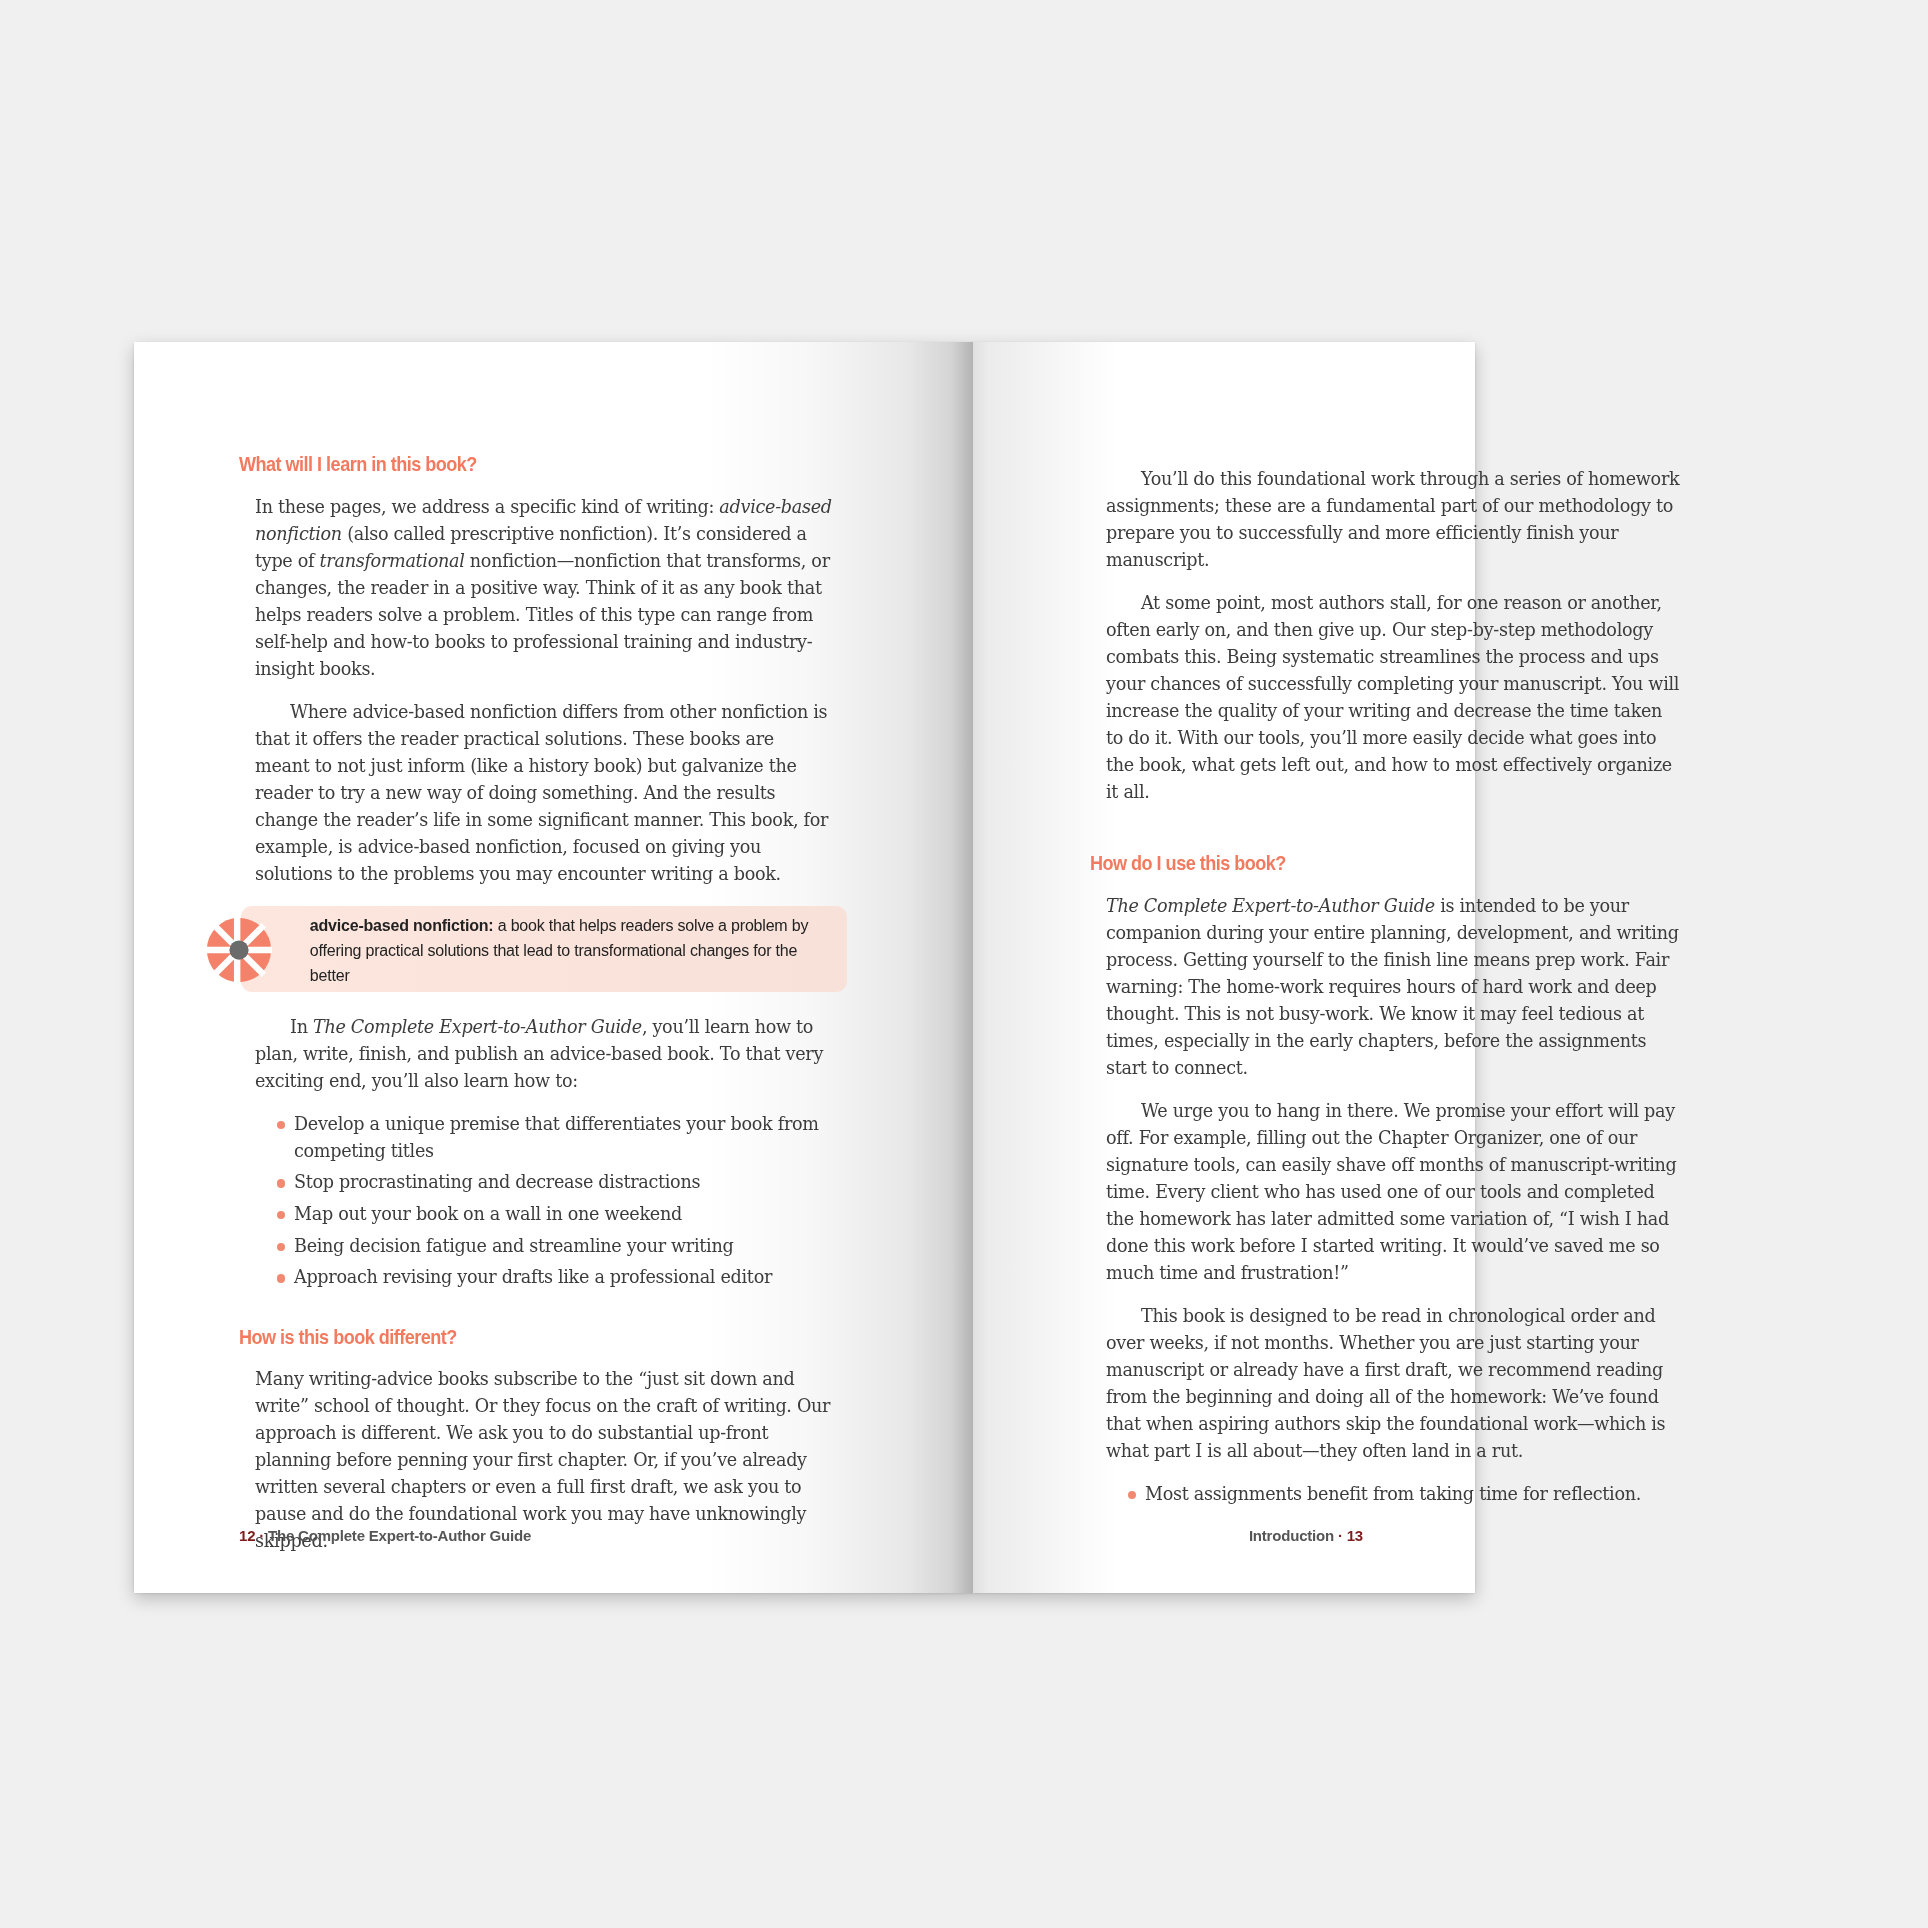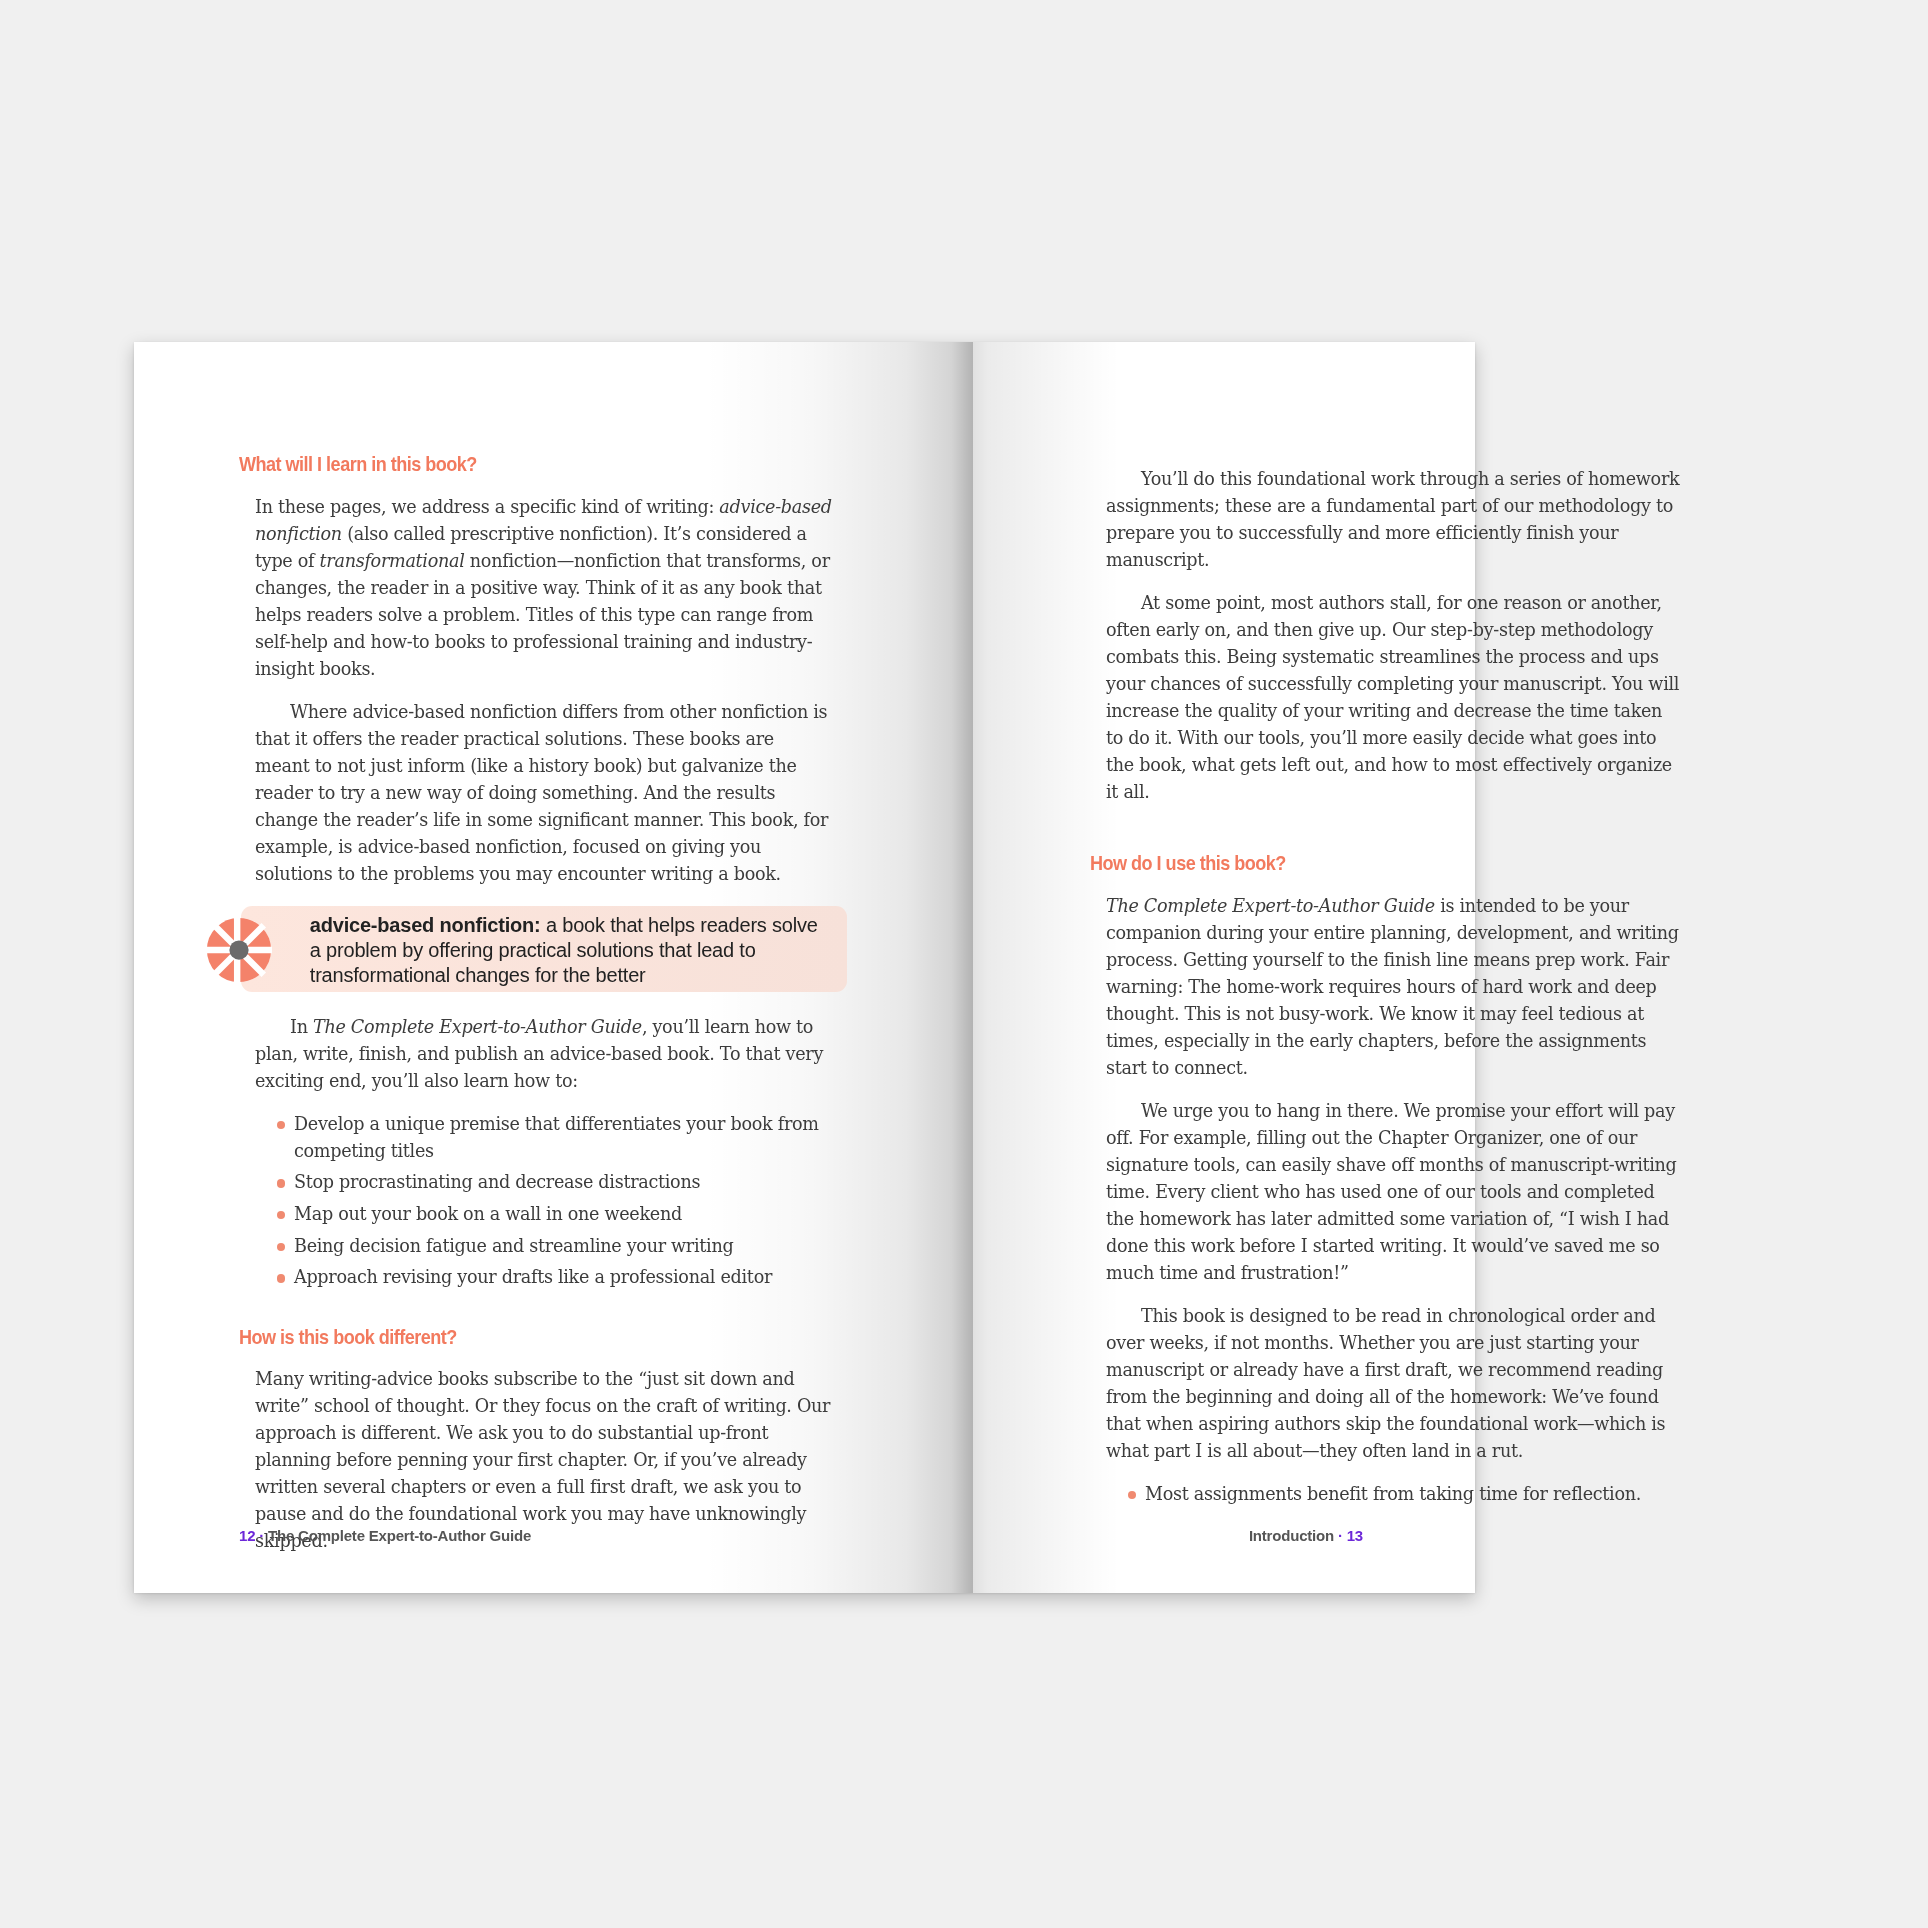--- a/index.html
+++ b/index.html
@@ -50,32 +50,32 @@
   .callout {
     position: relative; margin: 18.4px 0 22px 1.8px; width: 606px; height: 86px;
     background: linear-gradient(to right, #fde6dd, #f7e1d9);
     border-radius: 11px;
   }
   .callout-icon {
     position: absolute; left: -35px; top: 11px; width: 66px; height: 66px;
   }
   .callout-text {
     position: absolute; left: 69px; top: 7.3px; width: 514px;
-    font-family: "Liberation Sans", sans-serif; font-size: 20px; line-height: 25px;
+    font-family: "Liberation Sans", sans-serif; font-size: 16px; line-height: 25px;
     color: #222; letter-spacing: -0.2px;
   }
   .callout-term { font-weight: bold; }
   .footer {
     position: absolute; top: 1185px;
     font-family: "Liberation Sans", sans-serif; font-weight: bold; font-size: 15px;
     color: #555555; letter-spacing: -0.2px;
   }
   .footer.left { left: 105px; }
   .footer.right { right: 112px; text-align: right; }
-  .footer .num, .footer .sep { color: #6d28d9; }
+  .footer .num, .footer .sep { color: #7f1d1d; }
 </style>
 </head>
 <body>
 
 <div class="spread">
   <div class="gutter-left"></div>
   <div class="gutter-right"></div>
 
   <div class="col left">
     <h2 class="h2">What will I learn in this book?</h2>

